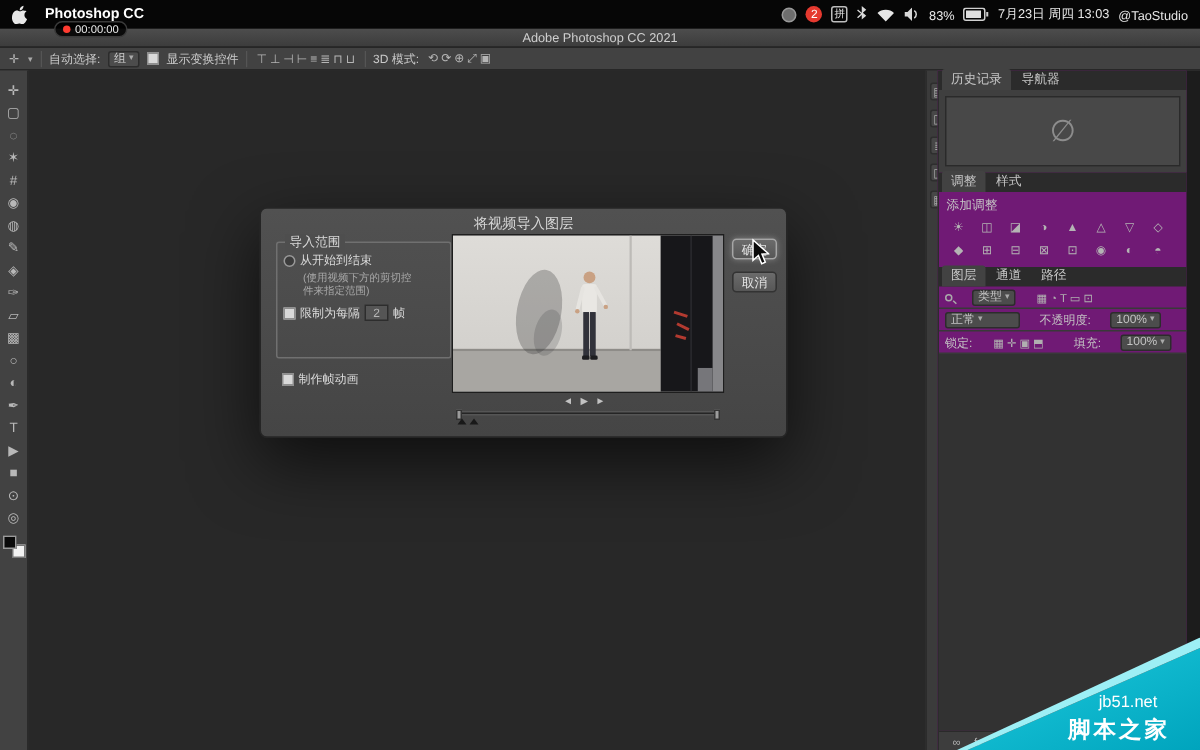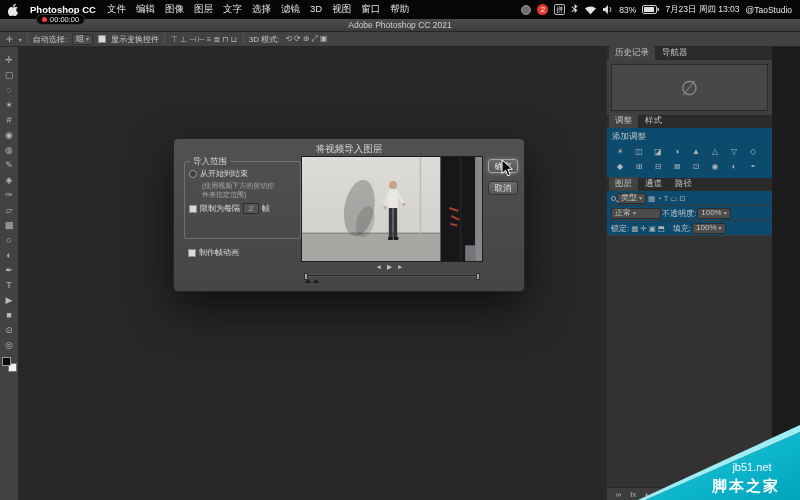--- a/index.html
+++ b/index.html
@@ -36,31 +36,31 @@
   #swatches{position:relative;width:15px;height:15px;margin-top:4px}
   #fg{position:absolute;left:0;top:0;width:9px;height:9px;background:#0a0a0a;border:1px solid #9a9a9a;z-index:2}
   #bg{position:absolute;right:0;bottom:0;width:9px;height:9px;background:#f2f2f2;border:1px solid #777}
 
   
   #canvas{position:absolute;top:47px;left:19px;width:598px;height:453px;background:#282828}
 
   
   #dock-strip{position:absolute;top:47px;left:617px;width:17px;bottom:0;background:#3b3b3b;border-left:1px solid #2c2c2c;display:flex;flex-direction:column;align-items:center;gap:6px;padding-top:8px}
   .dock-ic{width:13px;height:12px;line-height:12px;text-align:center;font-size:8px;color:#a8a8a8;background:#474747;border:1px solid #2e2e2e;border-radius:2px}
-  #panels{position:absolute;top:47px;left:606px;width:166px;bottom:0;background:#0c4a6e;border-left:1px solid #2c2c2c;display:flex;flex-direction:column;font-size:8.5px}
+  #panels{position:absolute;top:47px;left:625px;width:166px;bottom:0;background:#701a75;border-left:1px solid #2c2c2c;display:flex;flex-direction:column;font-size:8.5px}
   .ptabs{height:13px;background:#2b2b2b;display:flex;align-items:flex-end;color:#c6c6c6;padding-left:2px;gap:1px}
   .ptab{padding:1px 6px 1px;border-radius:2px 2px 0 0;font-size:8.5px;white-space:nowrap}
   .ptab.active{background:#424242}
   #nav-content{height:55px;background:#3f3f3f;padding:4px}
   #nav-preview{width:100%;height:100%;background:#484848;border:1px solid #2a2a2a;display:flex;align-items:center;justify-content:center;font-size:20px;color:#8d8d8d}
   #adj-label{padding:3px 5px 1px;color:#c5c5c5}
   .adj-row{display:flex;padding:1px 4px;gap:1px}
   .adj-ic{width:18px;height:13px;line-height:13px;text-align:center;font-size:8px;color:#b4b4b4}
   #layers{flex:1;display:flex;flex-direction:column}
-  .lrow{display:flex;align-items:center;gap:1px;padding:0 4px;height:15px;border-bottom:1px solid #393939;font-size:8px;color:#c3c3c3}
+  .lrow{display:flex;align-items:center;gap:13px;padding:0 4px;height:15px;border-bottom:1px solid #393939;font-size:8px;color:#c3c3c3}
   .mini-ic{font-size:7.5px;color:#b0b0b0;padding:0 1px}
   .mag{width:5px;height:5px;border:1px solid #aaa;border-radius:50%;position:relative;flex:none}
   .mag::after{content:"";position:absolute;left:4px;top:4px;width:3px;height:1px;background:#aaa;transform:rotate(45deg)}
   #layers-list{flex:1;background:#323232}
   #layers-bottom{height:13px;background:#3d3d3d;border-top:1px solid #2a2a2a;display:flex;align-items:center;gap:7px;padding:0 8px;font-size:7px;color:#a5a5a5}
 
   
   #dialog{position:absolute;left:173px;top:138px;width:352px;height:154px;background:linear-gradient(#515151,#454545);border:1px solid #252525;border-radius:5px;box-shadow:0 16px 45px rgba(0,0,0,.65);z-index:40;font-size:8.5px;color:#dcdcdc}
   #dialog-title{text-align:center;padding-top:4px;font-size:9.5px;color:#d6d6d6}
   #range-group{position:absolute;left:10px;top:22px;width:117px;height:78px;border:1px solid #707070;border-radius:2px}
@@ -93,21 +93,20 @@
 
 <div id="screen">
 
   <div id="menubar">
     <span id="apple">
       <svg width="11" height="13" viewBox="0 0 170 195">
           <path fill="#e8e8e8" d="M150 67c-1 1-22 12-22 38 0 30 26 41 27 41 0 1-4 15-14 29-9 12-18 25-32 25s-18-8-34-8c-16 0-21 8-34 8S19 187 10 174C-8 148-1 103 17 78c9-12 22-19 34-19 13 0 21 8 32 8 10 0 17-8 32-8 6 0 21 1 35 8zM119 10c1 12-4 24-11 33-7 8-18 15-29 14-1-11 4-23 11-31 8-9 21-15 29-16z"></path>
         </svg>
     </span>
     <span id="menu-app">Photoshop CC</span>
-    <span id="menu-items"><span class="menu-item">文件</span><span class="menu-item">编辑</span><span class="menu-item">图像</span><span class="menu-item">图层</span><span class="menu-item">文字</span><span class="menu-item">选择</span><span class="menu-item">滤镜</span><span class="menu-item">3D</span><span class="menu-item">视图</span><span class="menu-item">窗口</span><span class="menu-item">帮助</span></span>
     <span id="menu-right">
       <span class="st-circle"></span>
       <span class="badge">2</span>
       <span class="ime">拼</span>
       <span class="st-svg">
         <svg width="7" height="11" viewBox="0 0 7 11">
             <path d="M3.5 0l3 2.5-2.3 2 2.3 2L3.5 9V6L1 8.2.4 7.5 3 5.2.4 3 1 2.3 3.5 4.5z" fill="#d8d8d8"></path>
           </svg>
       </span>
       <span class="st-svg">

